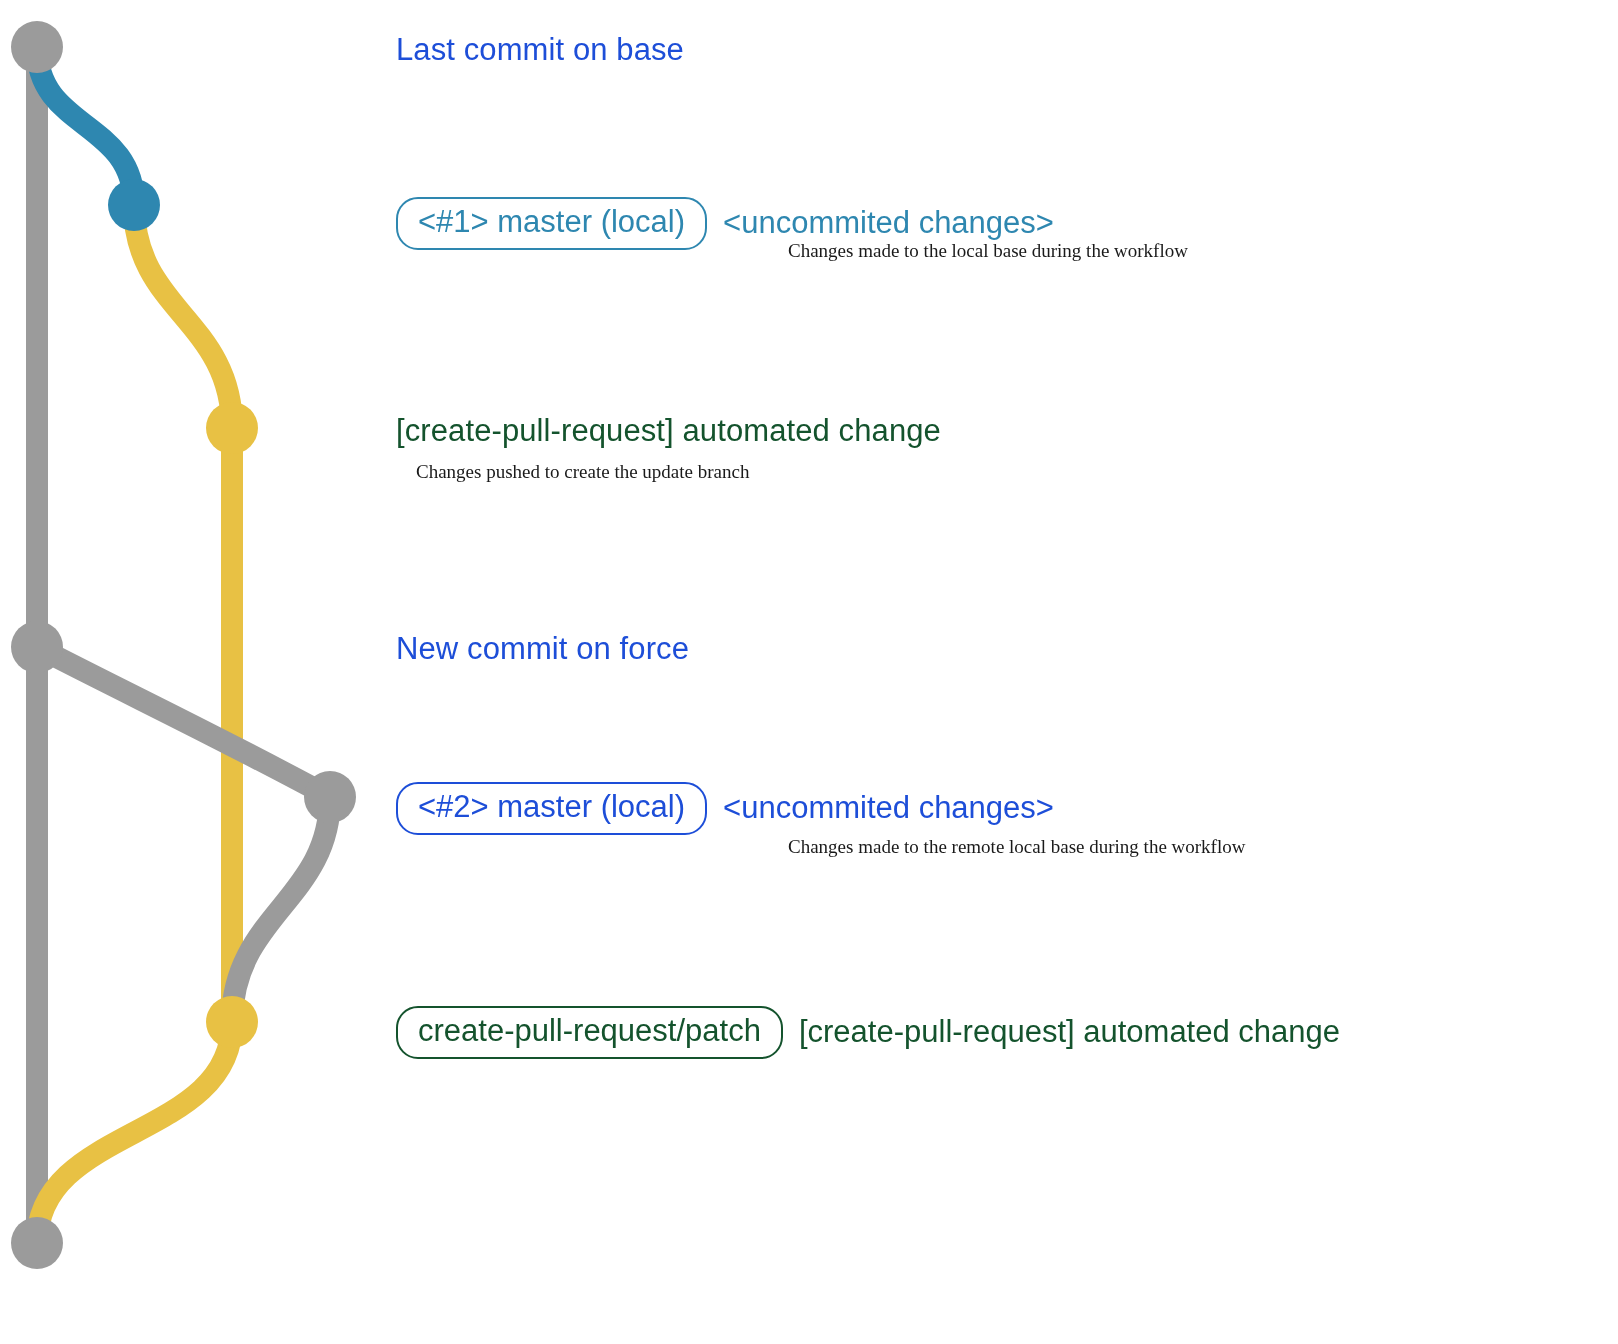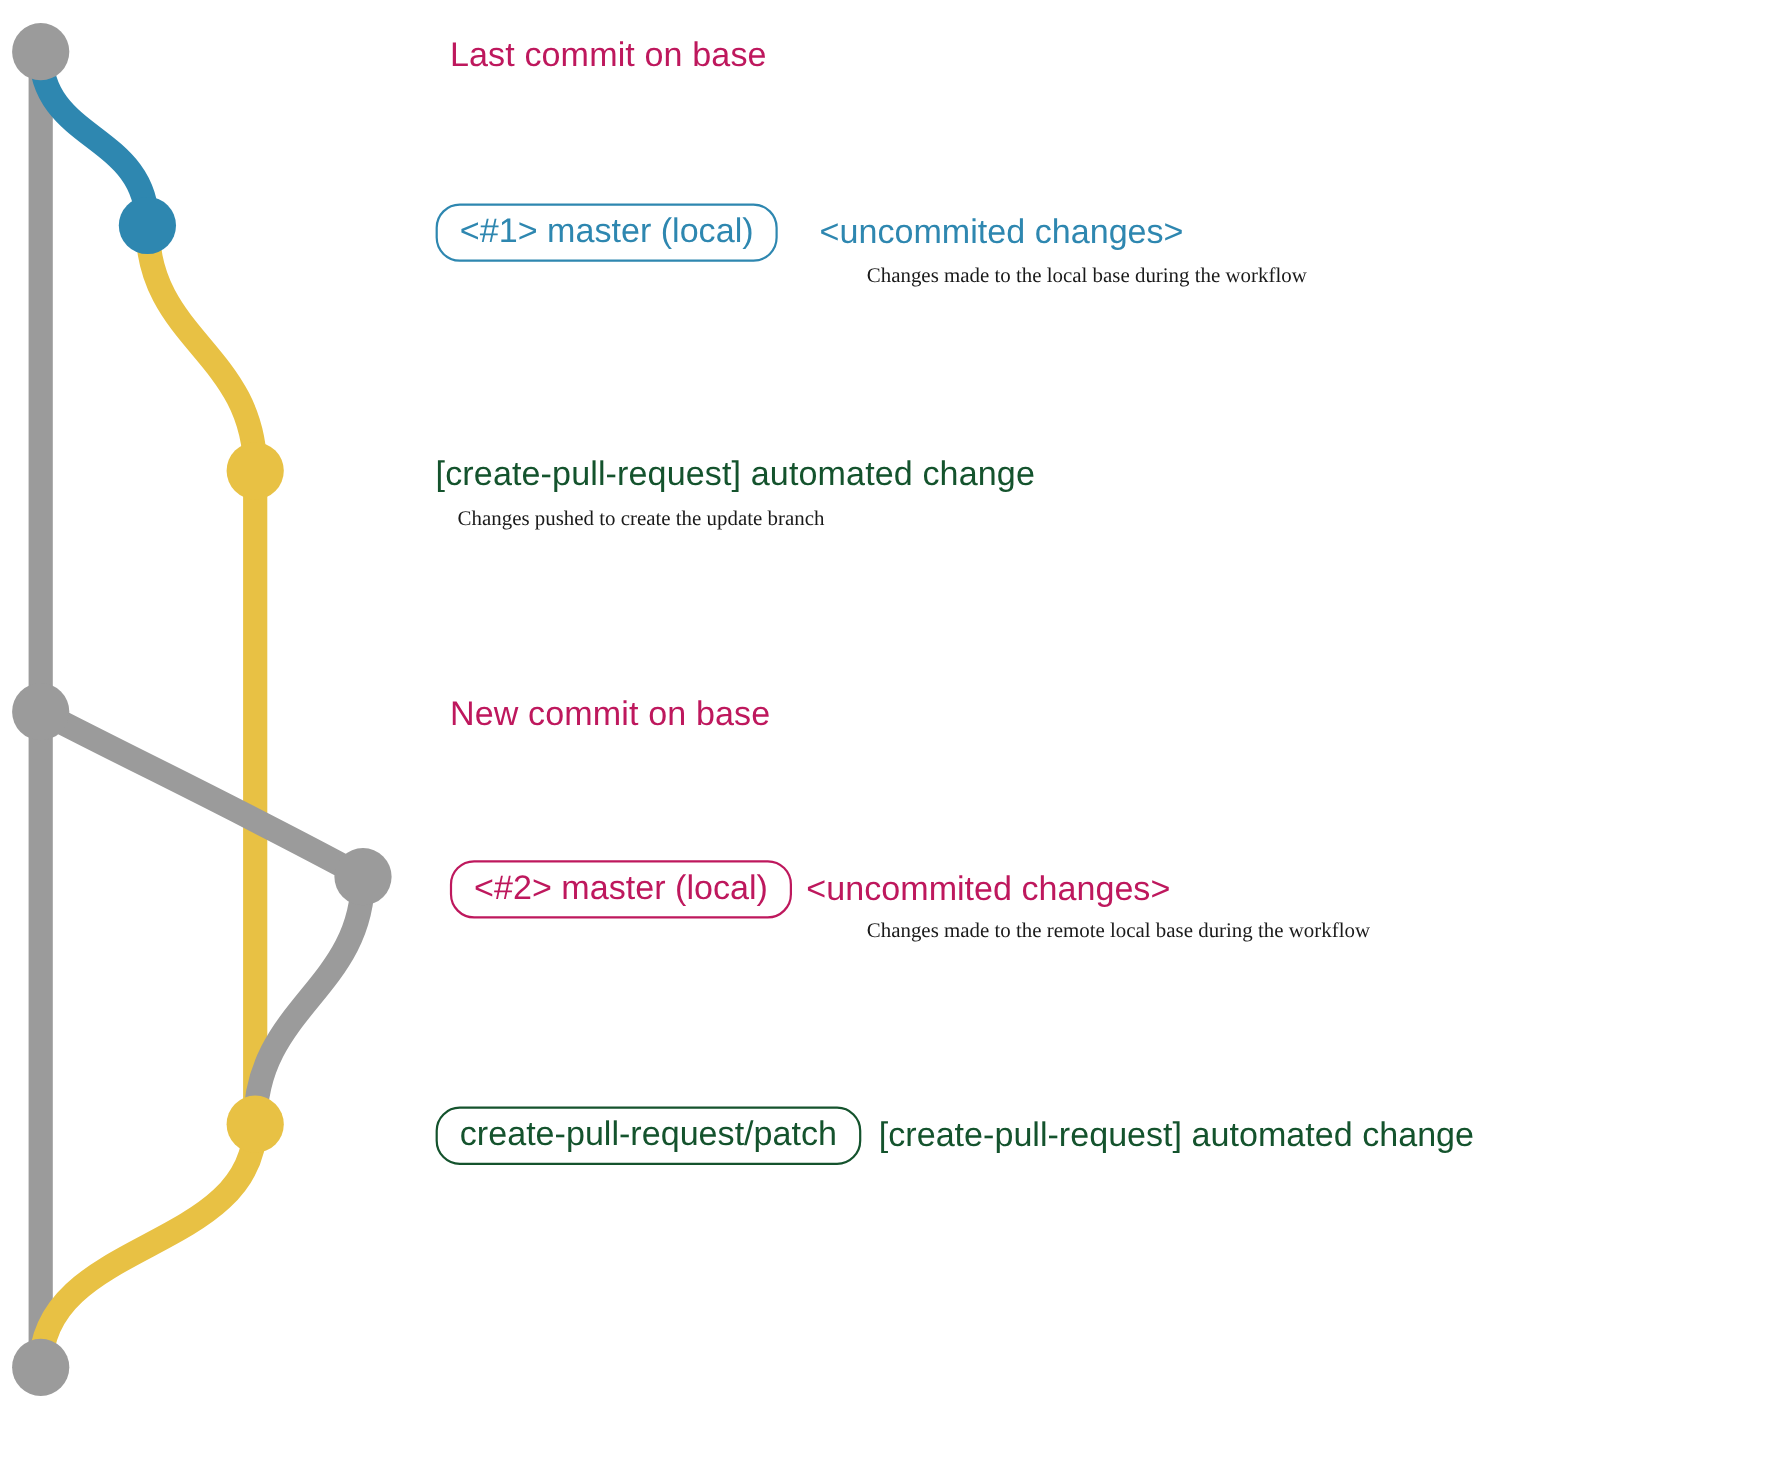--- a/index.html
+++ b/index.html
@@ -63,21 +63,21 @@
   }
 
   .desc {
     position: absolute;
     font-family: Liberation Serif, serif;
     font-size: 19px;
     color: #1a1a1a;
     white-space: nowrap;
   }
 
-  .c-gray  { color: #be185d; margin-left: 13px; }
+  .c-gray  { color: #1d4ed8; }
   .c-blue  { color: #2e87b0; }
   .c-gold  { color: #14532d; }
 </style>
 </head>
 <body>
 
 <svg id="graph-svg" viewBox="0 0 400 1344" width="400" height="1344" xmlns="http://www.w3.org/2000/svg">
 
   <path d="M 37,47 L 37,647 L 37,1243" stroke="#9b9b9b" stroke-width="22" fill="none" stroke-linecap="round"></path>
 
@@ -99,33 +99,33 @@
   <circle cx="232" cy="1022" r="26" fill="#e8c144"></circle>
   <circle cx="37" cy="1243" r="26" fill="#9b9b9b"></circle>
 </svg>
 
 <div class="labels-layer">
 
   <div class="row" style="left:396px; top:32px;">
     <span class="plain-label c-gray">Last commit on base</span>
   </div>
 
-  <div class="row" style="left:396px; top:185px;gap:22px;">
+  <div class="row" style="left:396px; top:197px;">
     <span class="badge c-blue">&lt;#1&gt; master (local)</span>
     <span class="commit-msg c-blue">&lt;uncommited changes&gt;</span>
   </div>
   <div class="desc" style="left:788px; top:240px;">Changes made to the local base during the workflow</div>
 
   <div class="row" style="left:396px; top:413px;">
     <span class="plain-label c-gold">[create-pull-request] automated change</span>
   </div>
   <div class="desc" style="left:416px; top:461px;">Changes pushed to create the update branch</div>
 
   <div class="row" style="left:396px; top:631px;">
-    <span class="plain-label c-gray">New commit on base</span>
+    <span class="plain-label c-gray">New commit on force</span>
   </div>
 
   <div class="row" style="left:396px; top:782px;justify-content:space-between;">
     <span class="badge c-gray">&lt;#2&gt; master (local)</span>
     <span class="commit-msg c-gray">&lt;uncommited changes&gt;</span>
   </div>
   <div class="desc" style="left:788px; top:836px;">Changes made to the remote local base during the workflow</div>
 
   <div class="row" style="left:396px; top:1006px;">
     <span class="badge c-gold">create-pull-request/patch</span>

